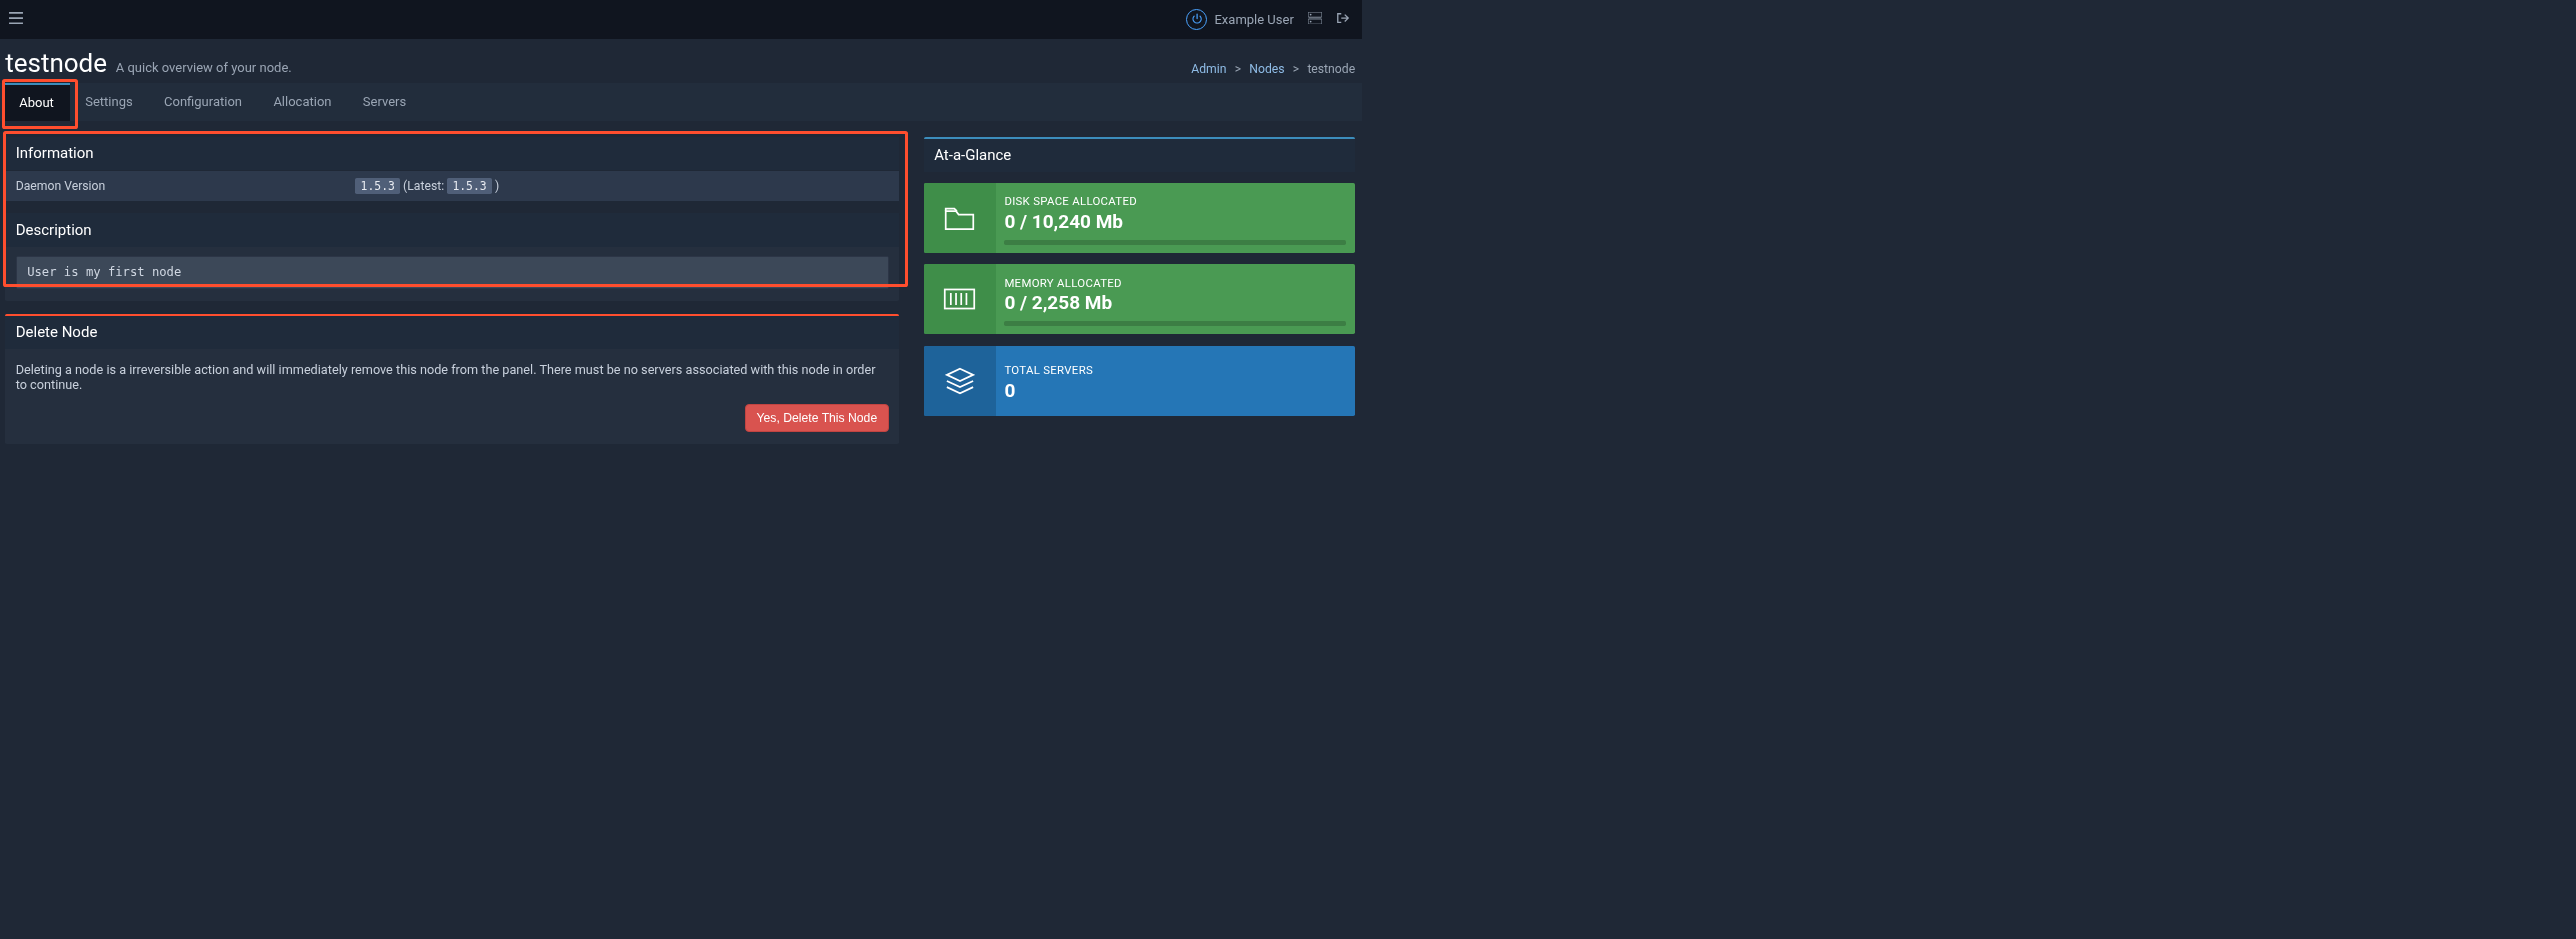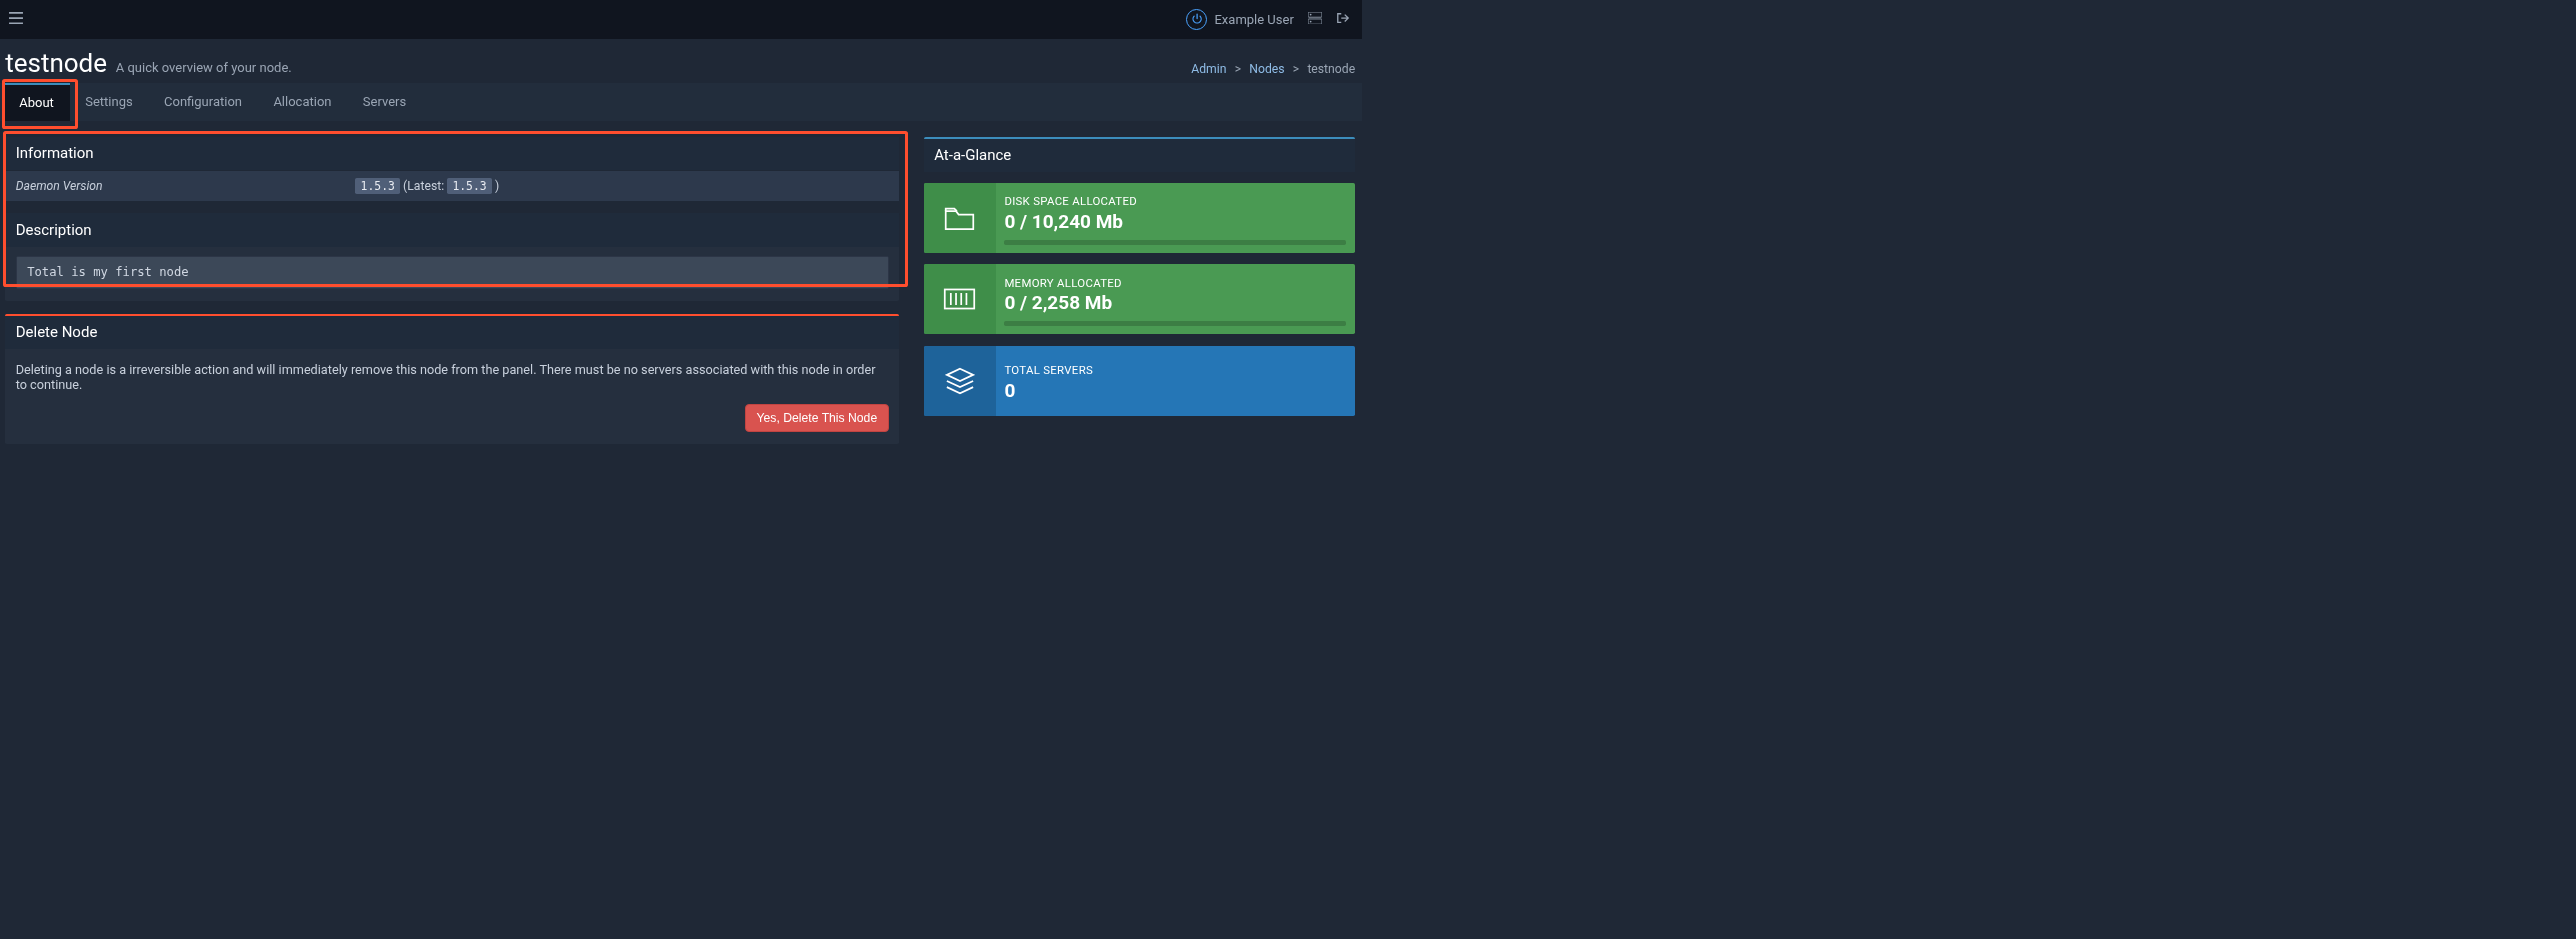--- a/index.html
+++ b/index.html
@@ -163,21 +163,21 @@
   
   table.info { width:100%; border-collapse:collapse; }
   table.info tr { background: var(--bg-box-body); }
   table.info tr:nth-child(odd) td { background: #2d394c; }
   table.info td {
     padding: 7.9px 10.5px;
     font-size:12.2px;
     border-top:0.9px solid #1f2836;
     color: var(--text-light);
   }
-  table.info td.key { width: 38%; color:var(--text-light);font-style:italic; }
+  table.info td.key { width: 38%; color:var(--text-light); }
   code.inline {
     font-family: ui-monospace, SFMono-Regular, Menlo, Monaco, Consolas, monospace;
     background: var(--code-bg);
     color:#e7eaf0;
     padding: 0.9px 5.2px;
     border-radius:1.7px;
     font-size:11.4px;
   }
   span.normal-text { color: var(--text-light); }
 
@@ -347,21 +347,21 @@
                 <span class="normal-text"> )</span>
               </td>
             </tr>
           </tbody>
             </table>
         </div>
       </div>
 
       <div class="box no-top-accent desc-box">
         <div class="box-header">Description</div>
-        <div class="desc-pre">Total is my first node</div>
+        <div class="desc-pre">User is my first node</div>
       </div>
 
       <div class="box danger-box">
         <div class="box-header">Delete Node</div>
         <div class="box-body-text">Deleting a node is a irreversible action and will immediately remove this node from the panel. There must be no servers associated with this node in order to continue.</div>
         <div class="danger-footer">
           <button class="btn-danger">Yes, Delete This Node</button>
         </div>
       </div>
     </div>

